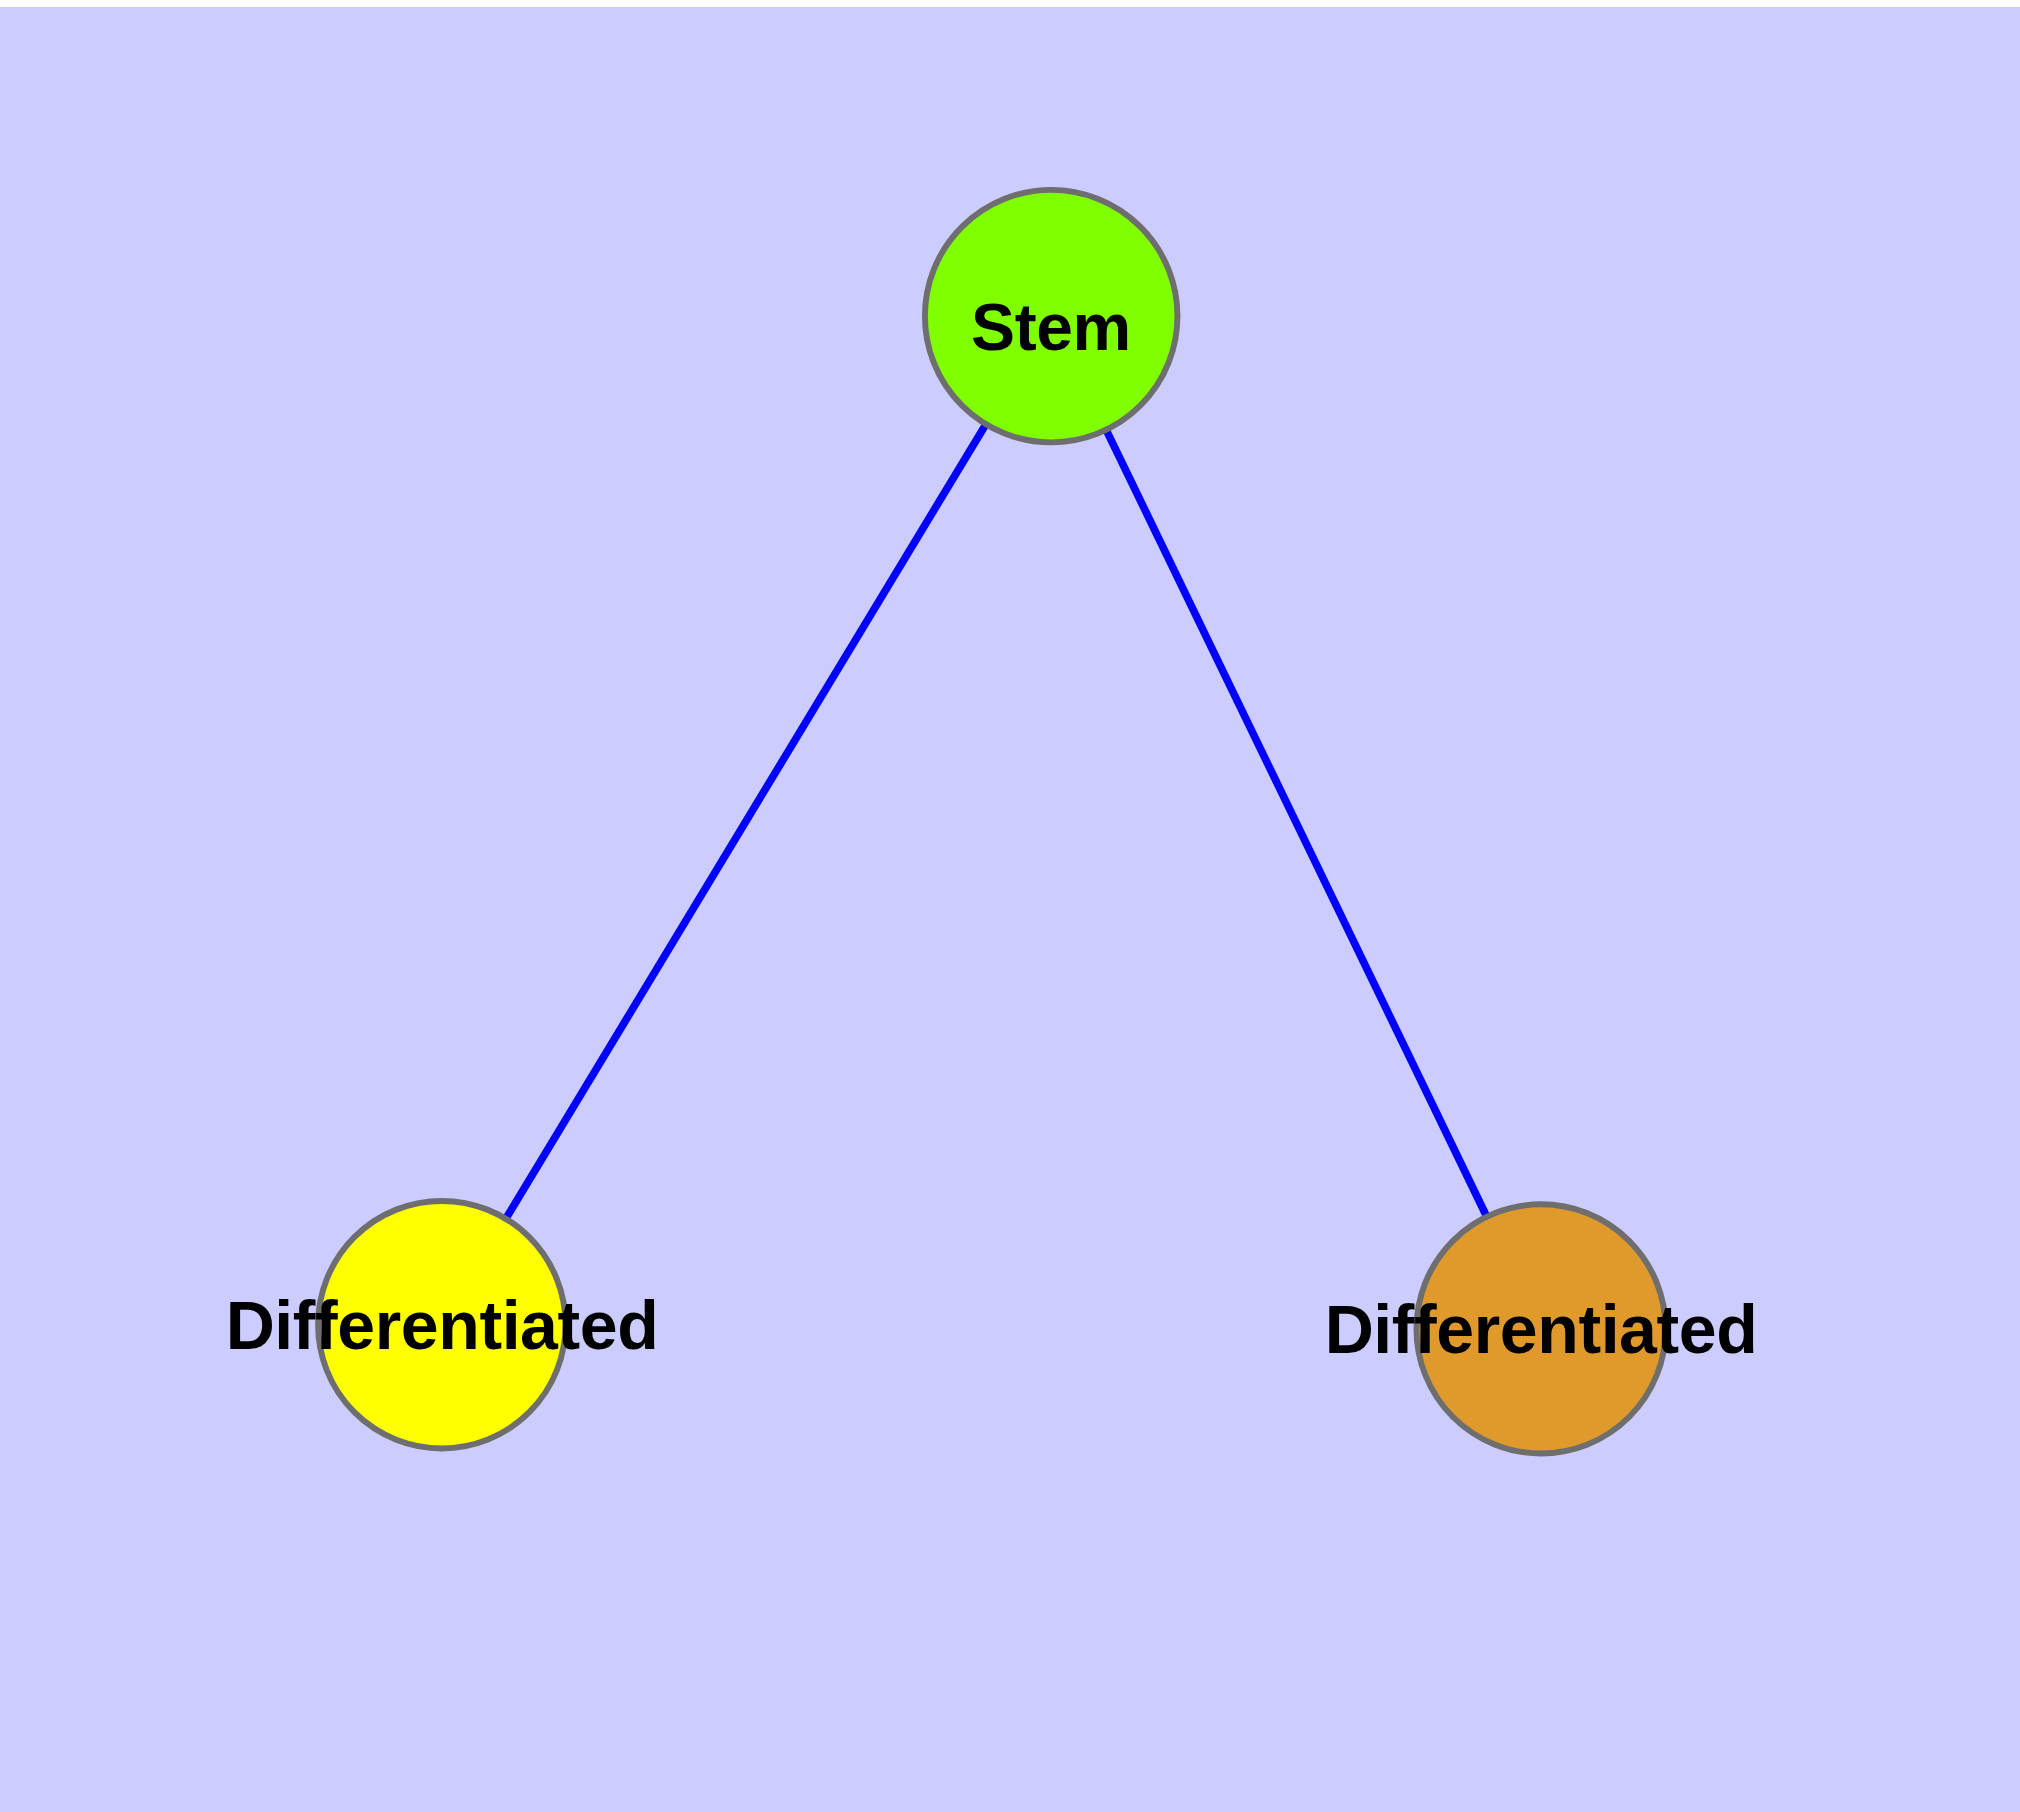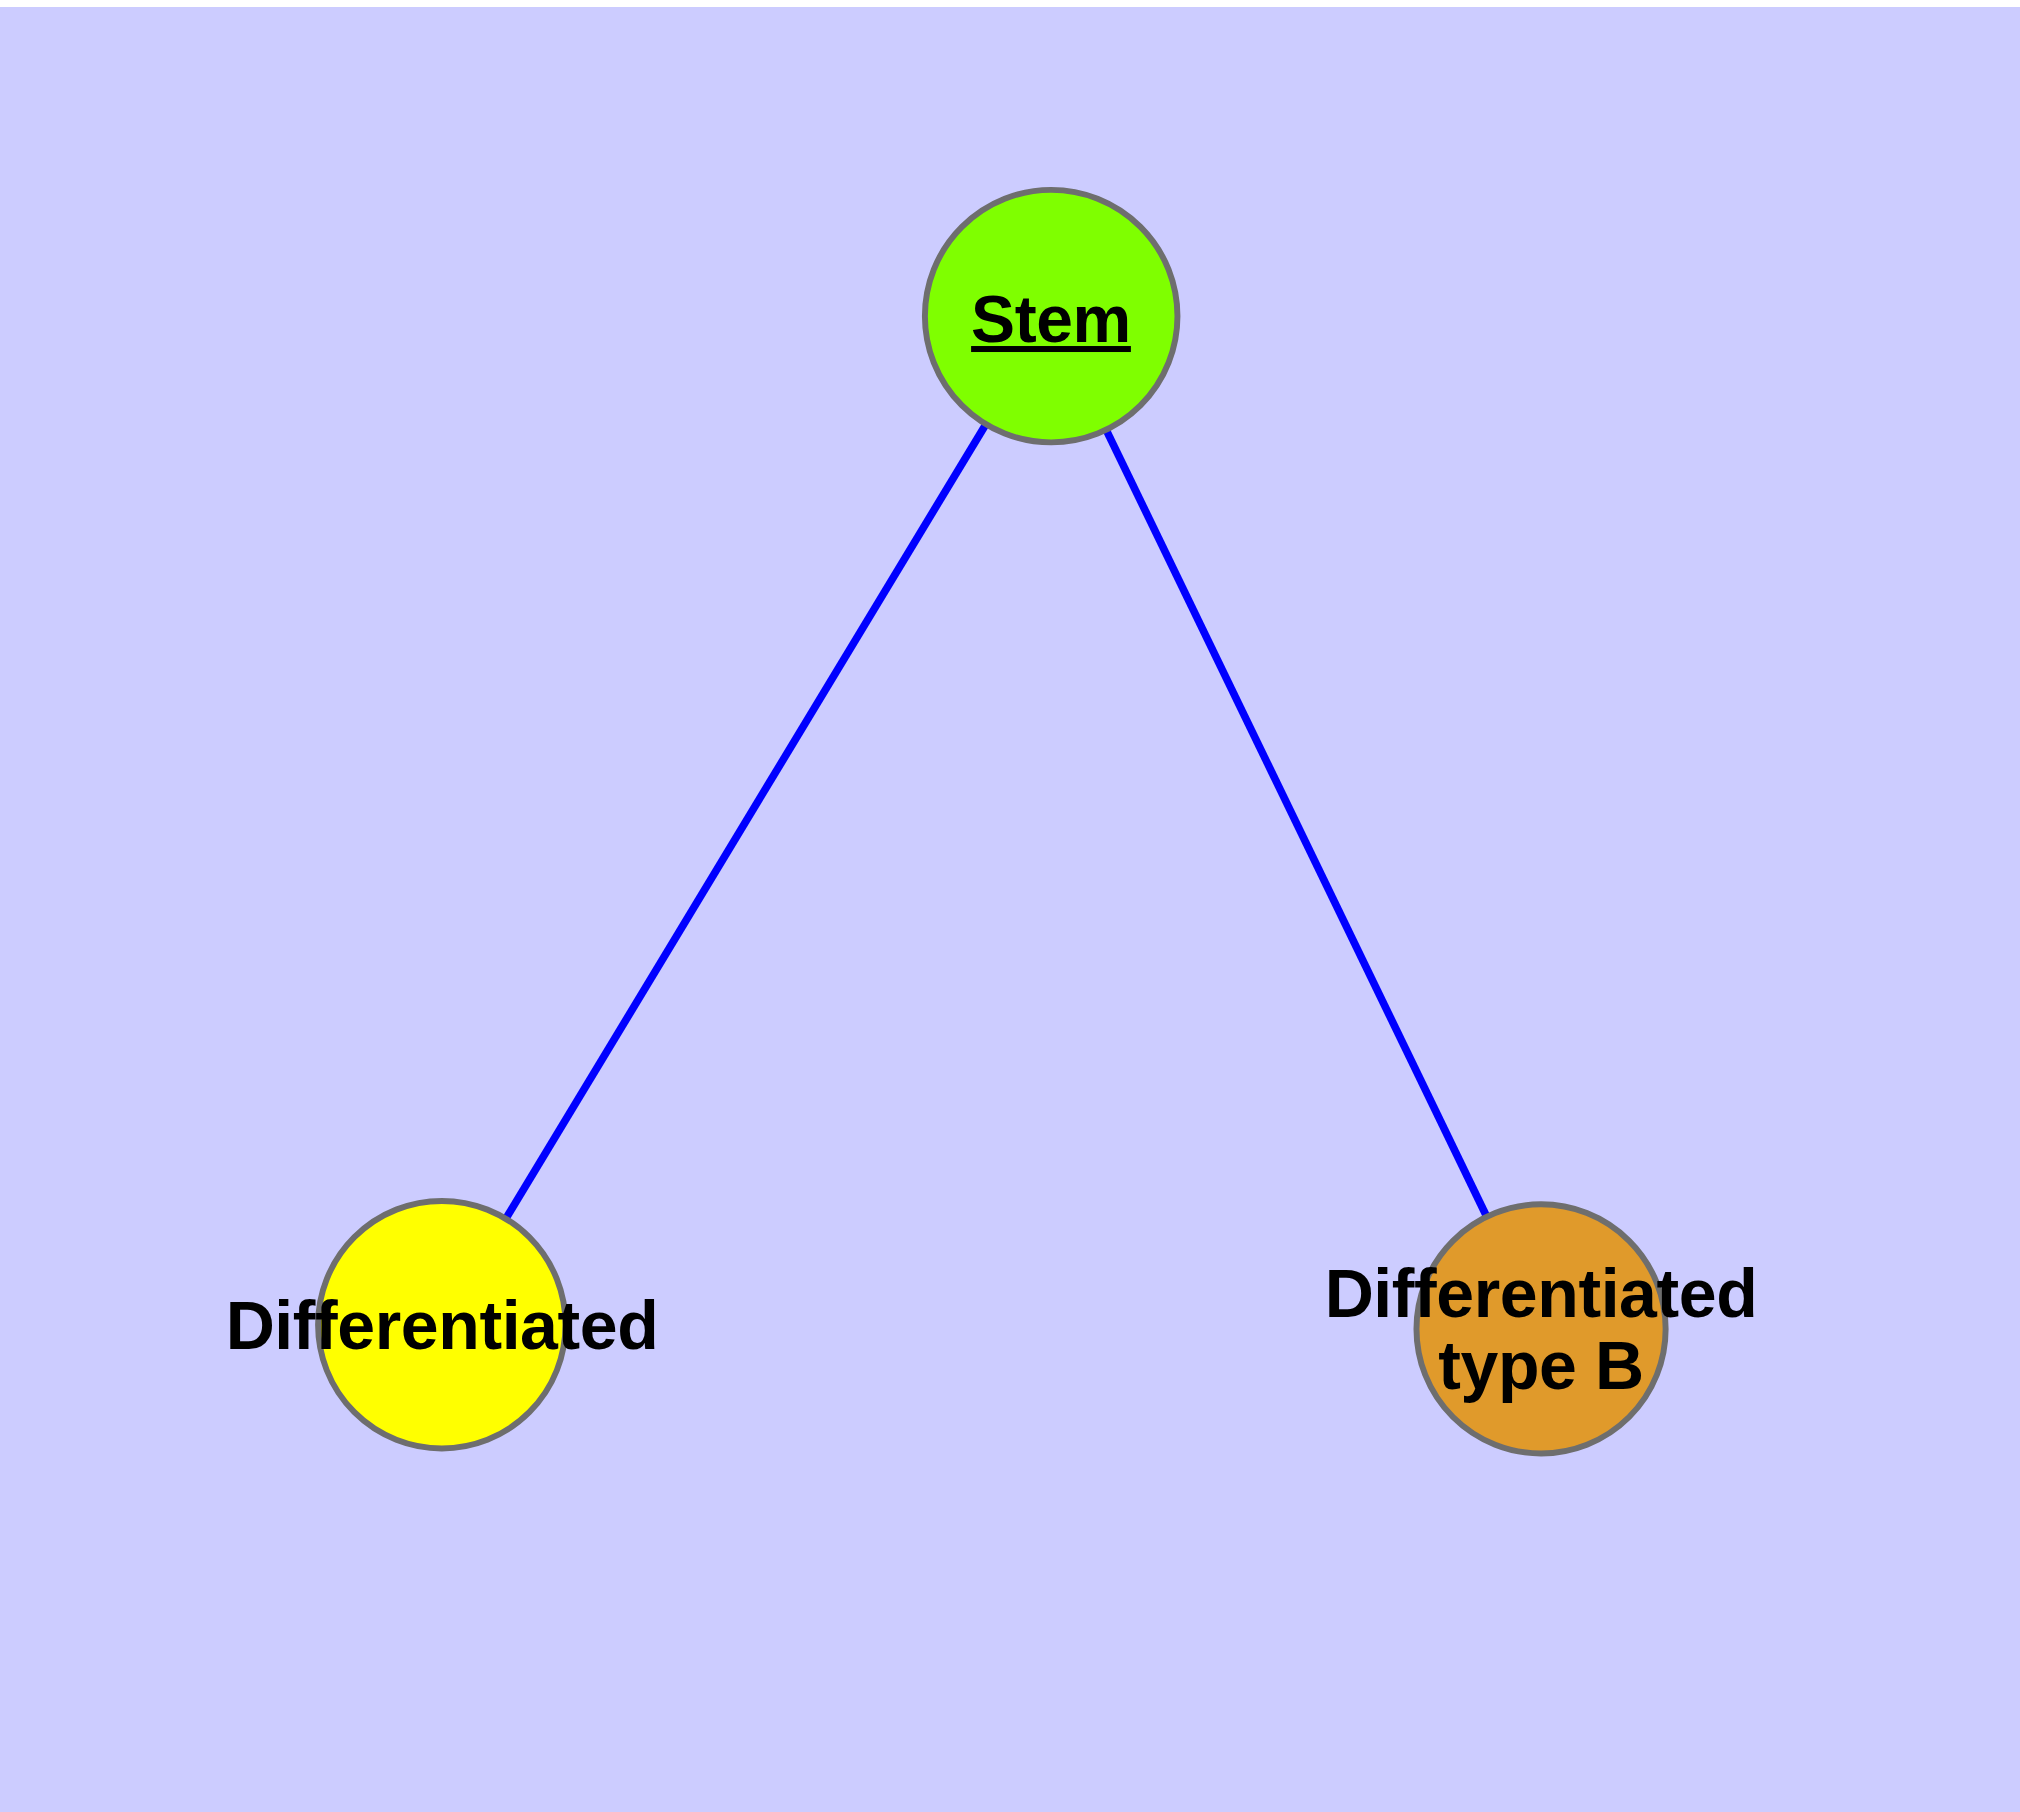--- a/index.html
+++ b/index.html
@@ -65,25 +65,24 @@
         <line x1="1305.7488863284673" y1="508.9341161981285" x2="1753.1219598480689" y2="1433.8663356720454" stroke="#0000ff" stroke-width="9" stroke-linecap="butt"></line>
       </g>
     <g id="nodes-group">
         <circle cx="1240" cy="373" r="149" fill="#7fff00" stroke="#6e6e6e" stroke-width="7"></circle>
         <circle cx="521" cy="1563" r="146" fill="#ffff00" stroke="#6e6e6e" stroke-width="7"></circle>
         <circle cx="1818" cy="1568" r="147" fill="#e09a2b" stroke="#6e6e6e" stroke-width="7"></circle>
       </g>
   </svg>
 
   <div id="labels-layer">
-      <div class="node-label stem-label" style="left: 1051px; top: 320px; font-size: 66px; color: rgb(0, 0, 0); text-decoration: underline;">
+      <div class="node-label stem-label" style="left: 1051px; top: 328px; font-size: 66px; color: rgb(0, 0, 0);">
         <div>Stem</div>
       </div>
       <div class="node-label leaf-label" style="left: 442px; top: 1325px; font-size: 68px; color: rgb(0, 0, 0);">
         <div>Differentiated</div>
       </div>
       <div class="node-label leaf-label" style="left: 1541px; top: 1329px; font-size: 68px; color: rgb(0, 0, 0);">
         <div>Differentiated</div>
-        <div>type B</div>
       </div>
     </div>
 </div>
 
 
 </body></html>

